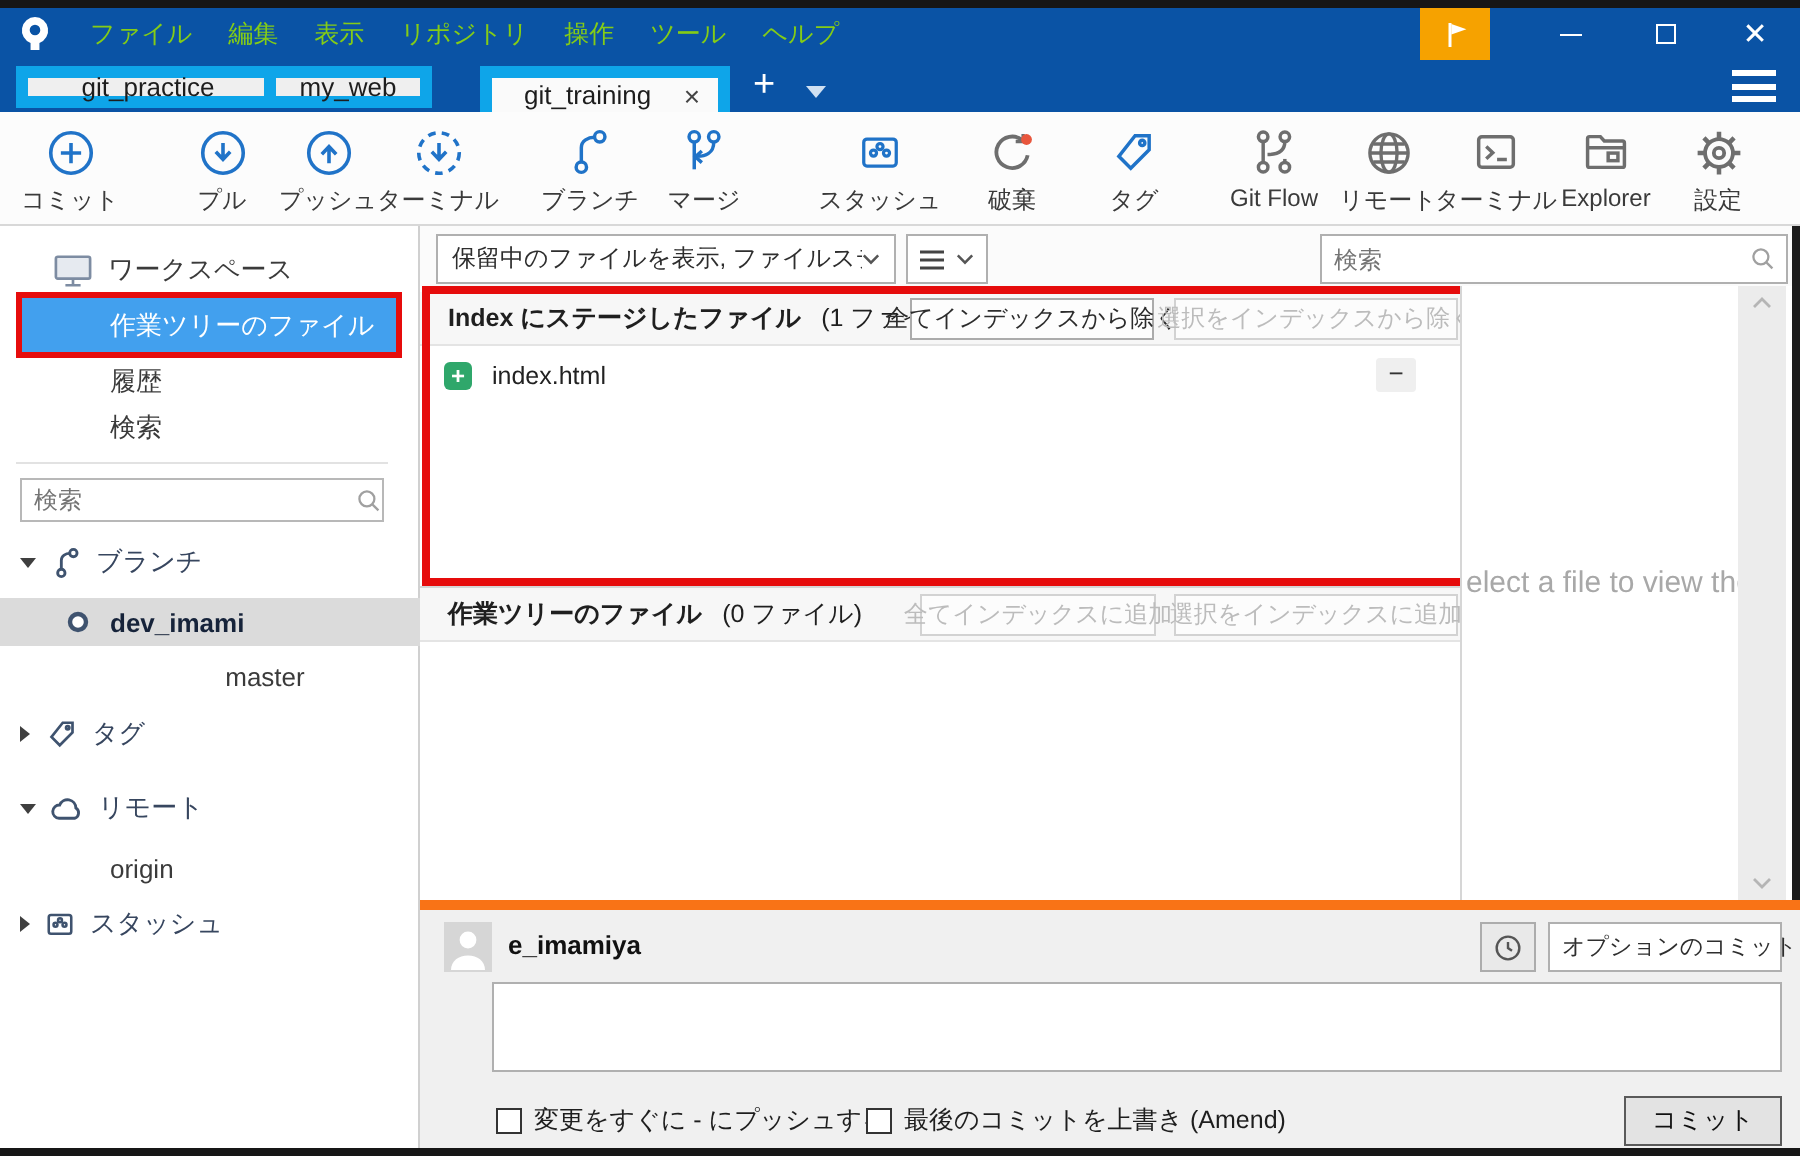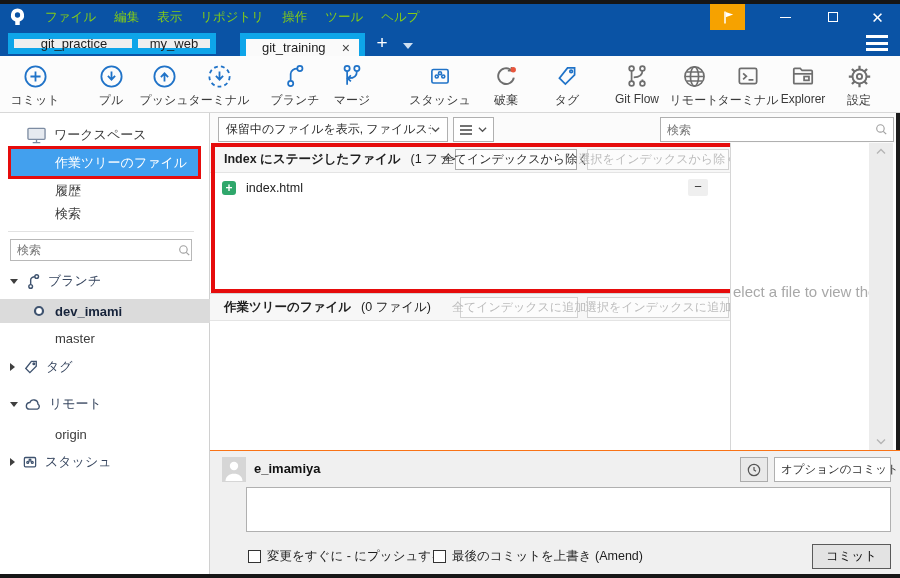--- a/index.html
+++ b/index.html
@@ -61,21 +61,21 @@
   .btn { position:absolute; background:#fdfdfd; border:1px solid #ababab; font-size:12px; color:#2c2c2c; display:flex; align-items:center; justify-content:center; white-space:nowrap; }
   .btn.disabled { color:#bcbcbc; border-color:#d2d2d2; background:#fcfcfc; }
   .filerow { position:absolute; left:0; top:4px; width:520px; height:22px; display:flex; align-items:center; }
   .add-badge { width:14px; height:14px; border-radius:3px; background:#2fa76b; color:#fff; font-size:12px; font-weight:bold; line-height:14px; text-align:center; margin-left:12px; }
   .minus-btn { position:absolute; left:478px; top:2px; width:20px; height:17px; background:#efefef; border-radius:2px; color:#333; font-size:13px; text-align:center; line-height:15px; }
   .scrollbar { position:absolute; left:659px; top:30px; width:24px; height:307px; background:#ececec; }
   .right-edge { position:absolute; left:686px; top:0; width:4px; height:461px; background:#1c1c1c; }
   .diff-ph { position:absolute; left:523px; top:170px; width:136px; font-size:15px; color:#a8a8a8; white-space:nowrap; overflow:hidden; }
 
   
-  .commitarea { position:absolute; left:0; top:337px; width:690px; height:124px; background:#f0f0f0; border-top:1px solid #f97316; }
+  .commitarea { position:absolute; left:0; top:337px; width:690px; height:124px; background:#f0f0f0; border-top:5px solid #f97316; }
   .avatar { position:absolute; left:12px; top:6px; width:24px; height:25px; background:#d6d6d6; overflow:hidden; }
   .author { position:absolute; left:44px; top:10px; font-size:13px; font-weight:bold; color:#111; }
   .sq-btn { position:absolute; background:#e9e9e9; border:1px solid #acacac; display:flex; align-items:center; justify-content:center; }
   .commit-msg { position:absolute; left:36px; top:36px; width:645px; height:45px; border:1px solid #b0b0b0; background:#fff; resize:none; font-family:inherit; font-size:12px; padding:4px; outline:none; }
   .cbrow { position:absolute; display:flex; align-items:center; gap:6px; font-size:12.5px; color:#1e1e1e; }
   .cb { width:13px; height:13px; border:1px solid #333; background:#fff; }
   .commit-btn { position:absolute; left:602px; top:93px; width:79px; height:25px; background:#e3e3e3; border:1.5px solid #5a5a5a; font-size:12.5px; color:#111; display:flex; align-items:center; justify-content:center; }
 
   .mag { flex:none; margin-right:5px; }
   svg { display:block; }
@@ -318,21 +318,21 @@
           </svg>
         <span style="margin-left:6px;">ブランチ</span>
       </div>
 
       <div class="dev-row">
         <svg style="margin-left:33px;" width="12" height="12" viewBox="0 0 12 12">
             <circle cx="6" cy="6" r="4" fill="#fff" stroke="#3f536f" stroke-width="2.2"></circle>
           </svg>
         <span style="margin-left:10px; font-weight:bold; color:#16233a;">dev_imami</span>
       </div>
-      <div class="s-row" style="top:216px; height:18px;">
+      <div class="s-row" style="top:216px; height:18px;justify-content:center;">
         <span class="s-label" style="margin-left:55px;">master</span>
       </div>
 
       <div class="s-row tree-hdr" style="top:244px; height:20px;">
         <span class="chev-r" style="margin-left:10px;"></span>
         <svg style="margin-left:7px;" width="18" height="18" viewBox="0 0 24 24" fill="none" stroke="#3f536f" stroke-width="1.8">
             <path d="M12.5 4.5H19v6.5l-8.5 8.5L5 14z"></path>
             <circle cx="15.8" cy="7.8" r="1.1"></circle>
           </svg>
         <span style="margin-left:6px;">タグ</span>

